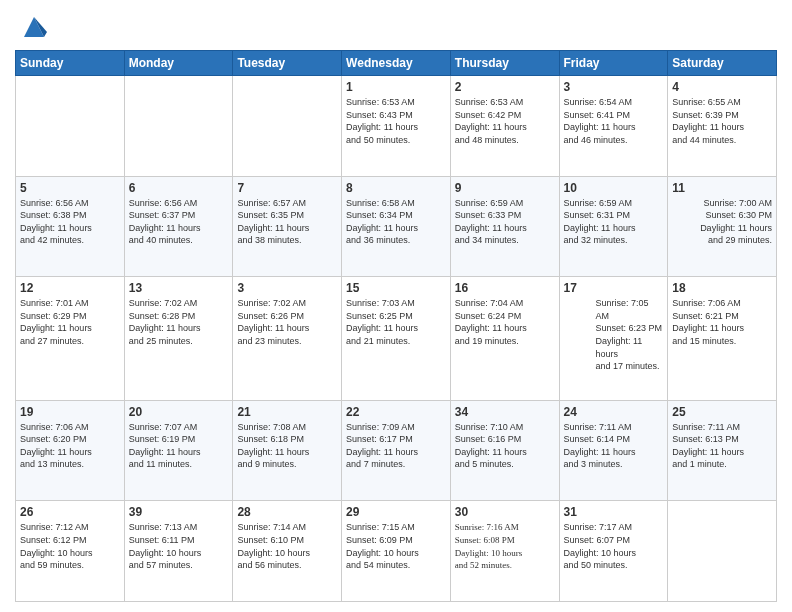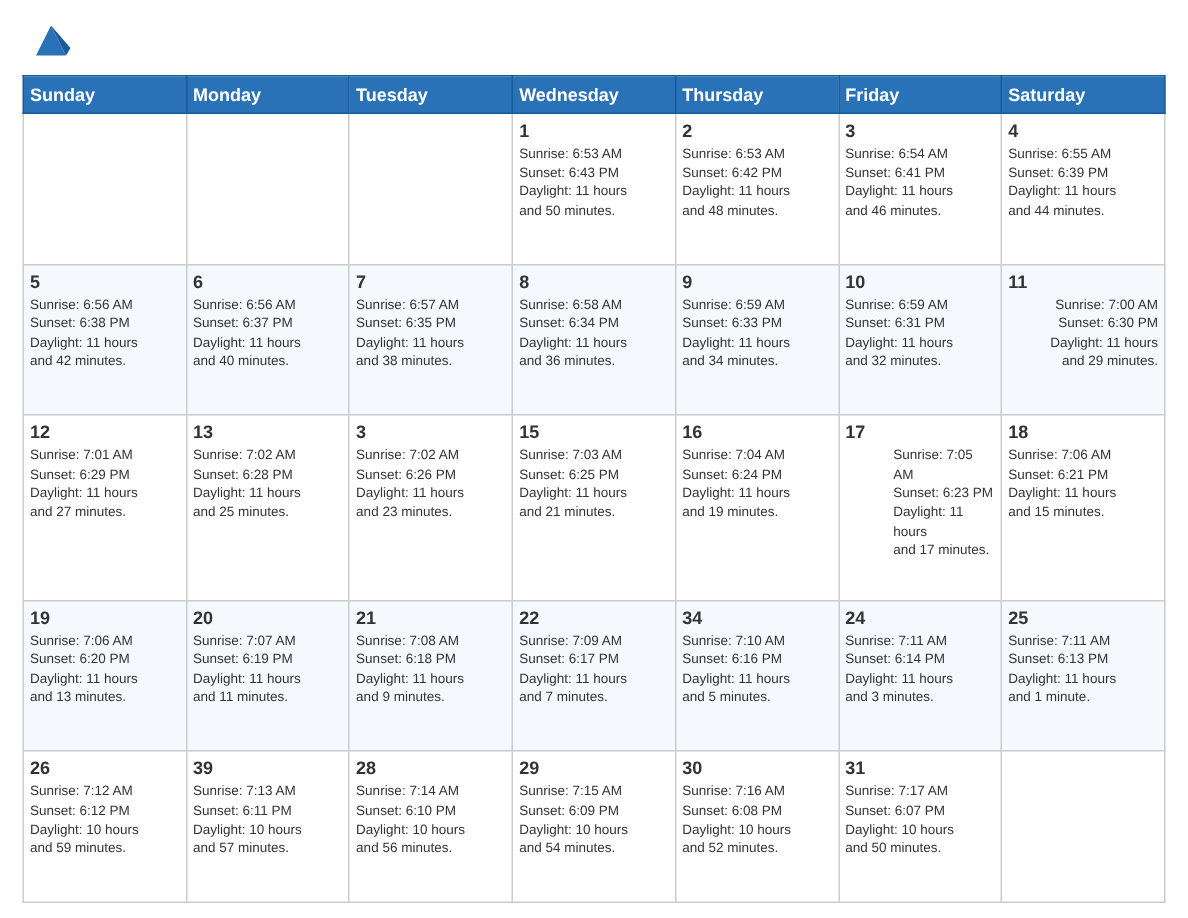--- a/index.html
+++ b/index.html
@@ -354,21 +354,21 @@
           </td>
           <td>
             <span class="day-number">29</span>
             <div class="day-info" style="white-space: pre-line;">Sunrise: 7:15 AM
 Sunset: 6:09 PM
 Daylight: 10 hours
 and 54 minutes.</div>
           </td>
           <td>
             <span class="day-number">30</span>
-            <div class="day-info" style="white-space: pre-line;">Sunrise: 7:16 AM
+            <div class="day-info" style="white-space: pre-line; font-family: Liberation Serif, serif;">Sunrise: 7:16 AM
 Sunset: 6:08 PM
 Daylight: 10 hours
 and 52 minutes.</div>
           </td>
           <td>
             <span class="day-number">31</span>
             <div class="day-info" style="white-space: pre-line;">Sunrise: 7:17 AM
 Sunset: 6:07 PM
 Daylight: 10 hours
 and 50 minutes.</div>

